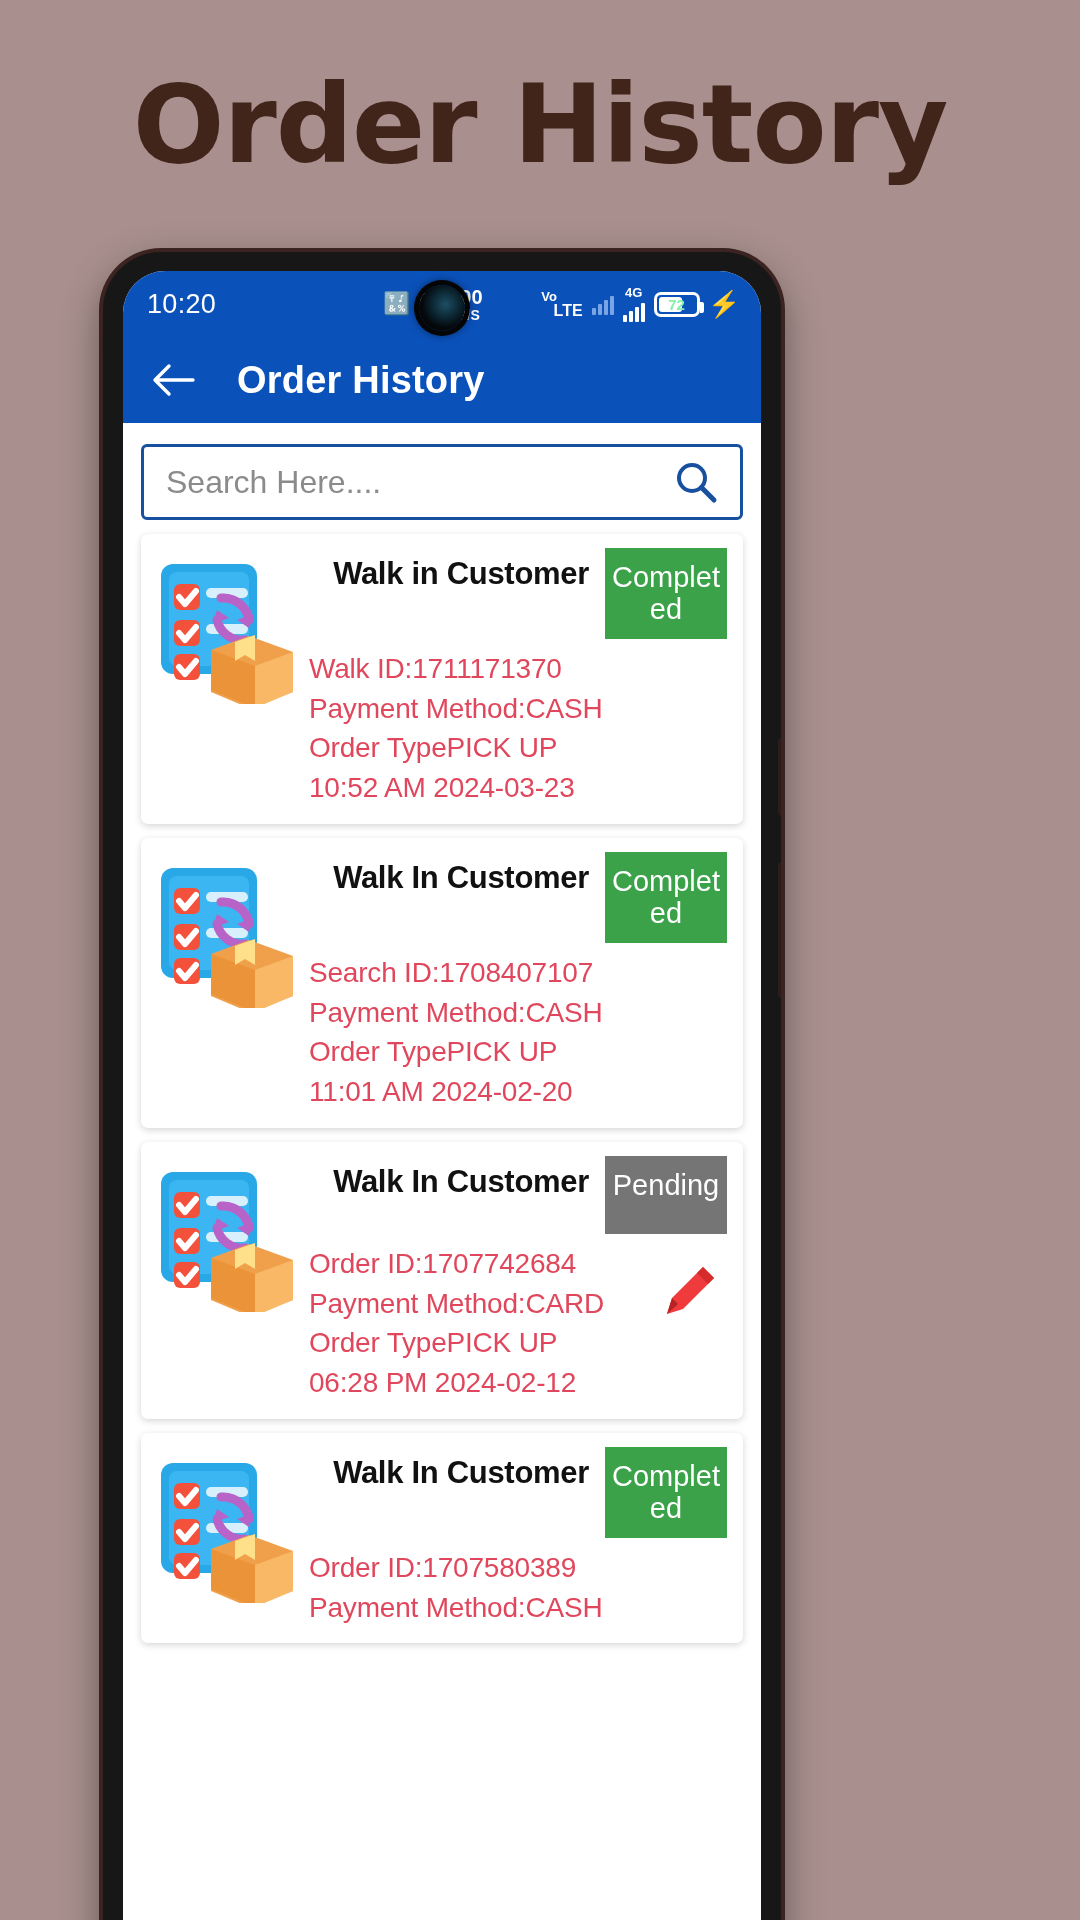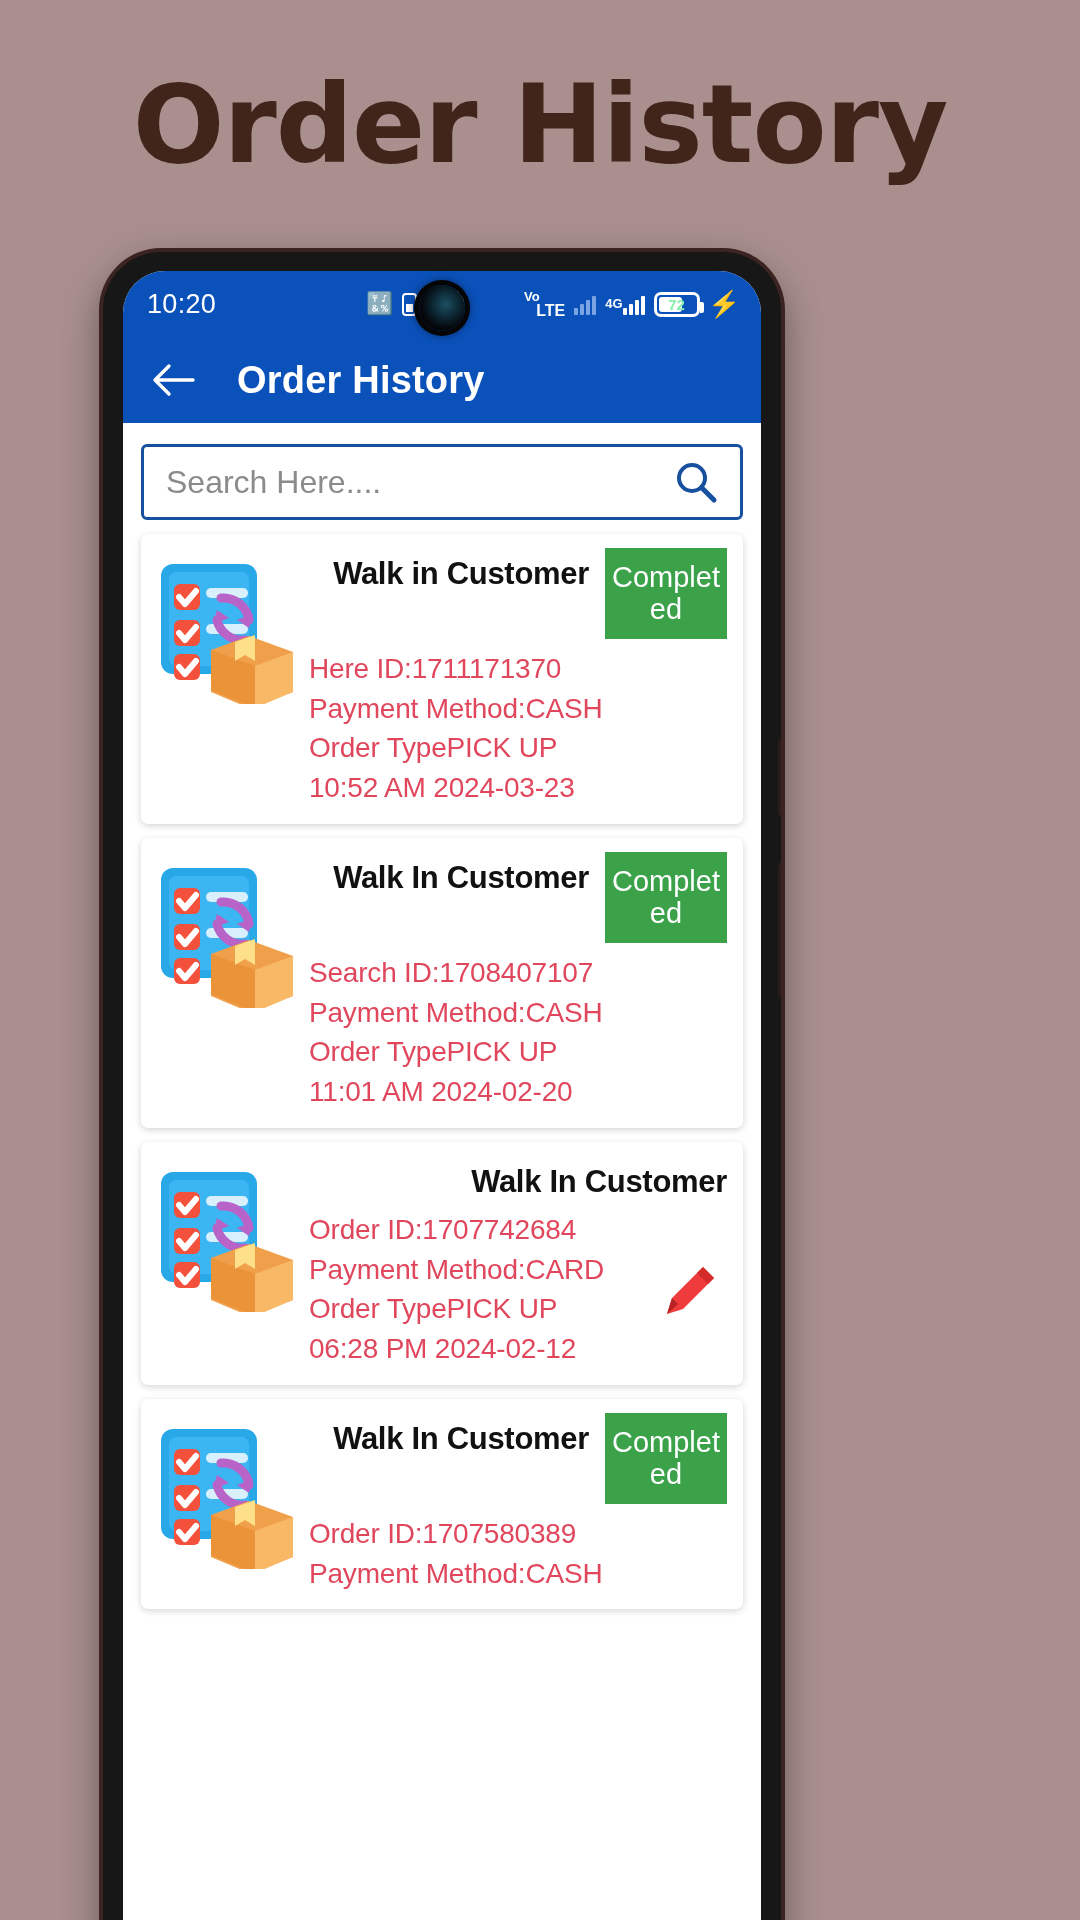--- a/index.html
+++ b/index.html
@@ -78,21 +78,21 @@
   .volte{ text-align:center; line-height:1; font-weight:700;margin-left:24px; }
   .volte .a{ font-size:13px; display:block; }
   .volte .b{ font-size:16px; display:block;padding-left:38px; }
   .bars{ display:flex; align-items:flex-end; gap:2px; height:22px; }
   .bars i{ width:4px; background:#fff; border-radius:1px; display:block; }
   .bars.dim i{ background:#7ba4e4; }
   .bars i:nth-child(1){ height:7px; }
   .bars i:nth-child(2){ height:11px; }
   .bars i:nth-child(3){ height:15px; }
   .bars i:nth-child(4){ height:19px; }
-  .net-group{ display:flex; flex-direction:row; align-items:center; line-height:1; }
+  .net-group{ display:flex; flex-direction:column; align-items:center; line-height:1; }
   .net-label{ font-size:13px; font-weight:700; margin-bottom:1px; }
   .battery{
     position:relative;
     width:46px; height:25px;
     border:3px solid #fff; border-radius:7px;
     display:flex; align-items:center; justify-content:center;
     font-size:15px; font-weight:700;
   }
   .battery:after{
     content:""; position:absolute; right:-7px; top:7px;
@@ -302,21 +302,21 @@
     <path d="M62 96 l44 16 l0 42 l-44 -18 z" fill="#eb9338"></path>
     <path d="M106 112 l38 -14 l0 40 l-38 16 z" fill="#f8b866"></path>
     <path d="M86 88 l20 -7 l0 26 l-10 -6 l-10 6 z" fill="#ffe08a"></path>
   </svg></div>
     <div class="card-body">
       <div class="card-top">
         <div class="cust-name">Walk in Customer</div>
         <div class="status-badge completed">Completed</div>
       </div>
       <div class="meta">
-        <div>Here ID:1711171370</div>
+        <div>Walk ID:1711171370</div>
                 <div>Payment Method:CASH</div>
                 <div>Order TypePICK UP</div>
                 <div>10:52 AM 2024-03-23</div>
       </div>
 
     </div>
           </div>
           <div class="order-card">
     <div class="card-thumb"><svg viewBox="0 0 150 150" width="150" height="150">
     <rect x="12" y="10" width="96" height="110" rx="12" fill="#29a8e8"></rect>
@@ -369,20 +369,21 @@
     <path d="M96 86 a26 26 0 0 1 -28 -20" fill="none" stroke="#b863c8" stroke-width="9" stroke-linecap="round"></path>
     <path d="M64 70 l4 -14 l12 8 z" fill="#b863c8"></path>
     <path d="M62 96 l38 -14 l44 16 l0 40 l-44 16 l-38 -16 z" fill="#f0a04b"></path>
     <path d="M62 96 l44 16 l0 42 l-44 -18 z" fill="#eb9338"></path>
     <path d="M106 112 l38 -14 l0 40 l-38 16 z" fill="#f8b866"></path>
     <path d="M86 88 l20 -7 l0 26 l-10 -6 l-10 6 z" fill="#ffe08a"></path>
   </svg></div>
     <div class="card-body">
       <div class="card-top">
         <div class="cust-name">Walk In Customer</div>
+        <div class="status-badge pending">Pending</div>
       </div>
       <div class="meta">
         <div>Order ID:1707742684</div>
                 <div>Payment Method:CARD</div>
                 <div>Order TypePICK UP</div>
                 <div>06:28 PM 2024-02-12</div>
       </div>
       <div class="edit-icon"><svg viewBox="0 0 62 62">
     <path d="M8 54 L13 38 L44 7 L55 18 L24 49 Z" fill="#ef3b3b"></path>
     <path d="M44 7 L55 18 L49 24 L38 13 Z" fill="#d42b2b"></path>

